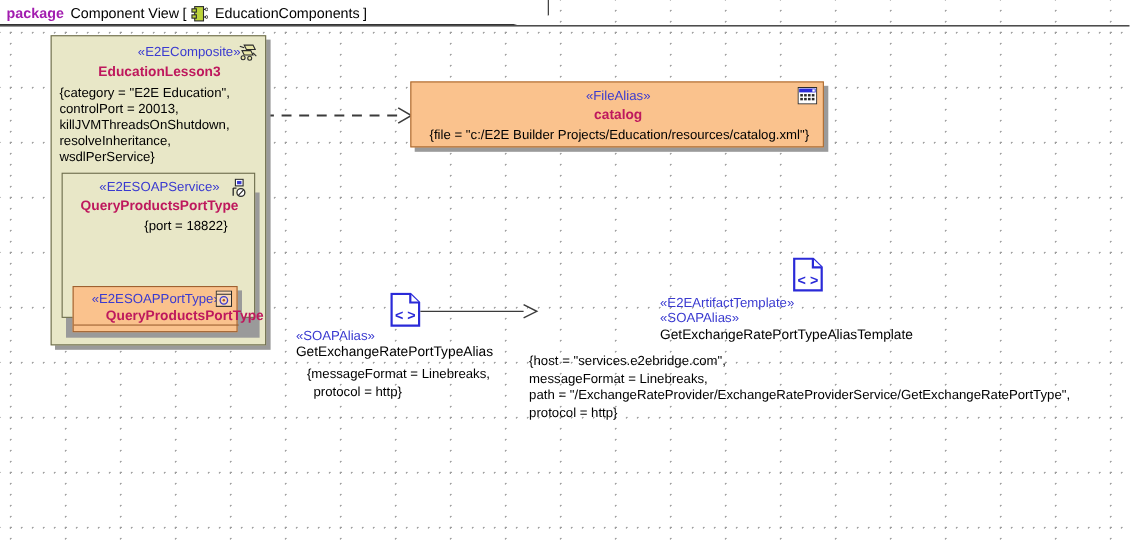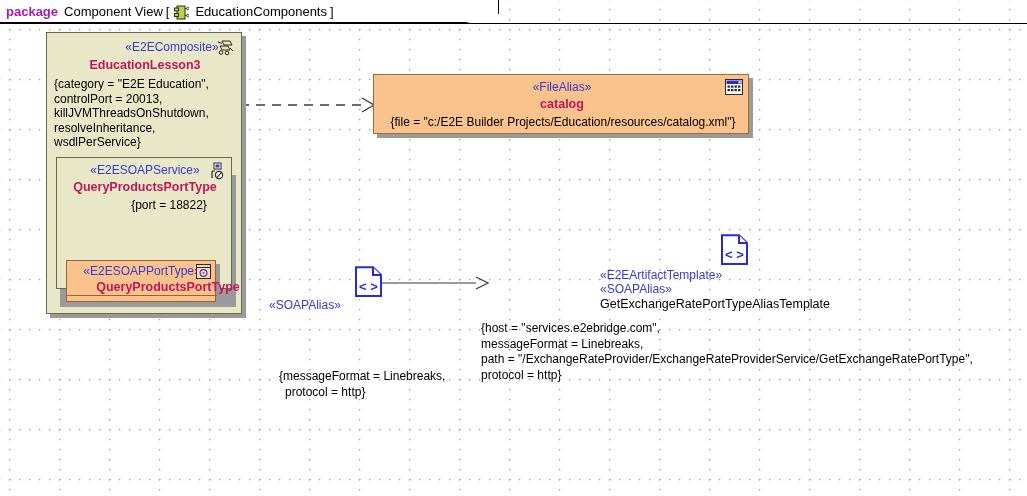--- a/index.html
+++ b/index.html
@@ -232,22 +232,23 @@
     </svg>
   </div>
 
   <svg class="conn" style="left:382px;top:274px;" width="110" height="20">
     <line x1="0" y1="9" x2="94" y2="9" stroke="#3b3b3b" stroke-width="1.2"></line>
     <path d="M94,3 L106,9 L94,15" fill="none" stroke="#3b3b3b" stroke-width="1.3"></path>
   </svg>
 
   <div class="art-label" style="left:269px;top:298px;width:200px;">
     <div class="art-stereo">«SOAPAlias»</div>
-  </div>
-  <div style="position:absolute;left:279px;top:333px;width:200px;margin-top:36px;">
+    <div class="art-name">GetExchangeRatePortTypeAlias</div>
+  </div>
+  <div style="position:absolute;left:279px;top:333px;width:200px;">
     <div class="art-props">{messageFormat = Linebreaks,</div>
     <div class="art-props" style="padding-left:6px;">protocol = http}</div>
   </div>
 
   <div class="artifact-icon" style="left:720px;top:234px;width:30px;height:32px;">
     <svg width="30" height="32" viewBox="0 0 30 32">
       <path d="M2,1.2 L19,1.2 L27,9 L27,30 L2,30 Z" fill="#ffffff" stroke="#2a2ad8" stroke-width="2"></path>
       <path d="M19,1.2 L19,9 L27,9" fill="#ffffff" stroke="#2a2ad8" stroke-width="2"></path>
       <text x="14.5" y="25" font-family="Liberation Sans, sans-serif" font-size="13" font-weight="bold" fill="#2a2ad8" text-anchor="middle">&lt; &gt;</text>
     </svg>

